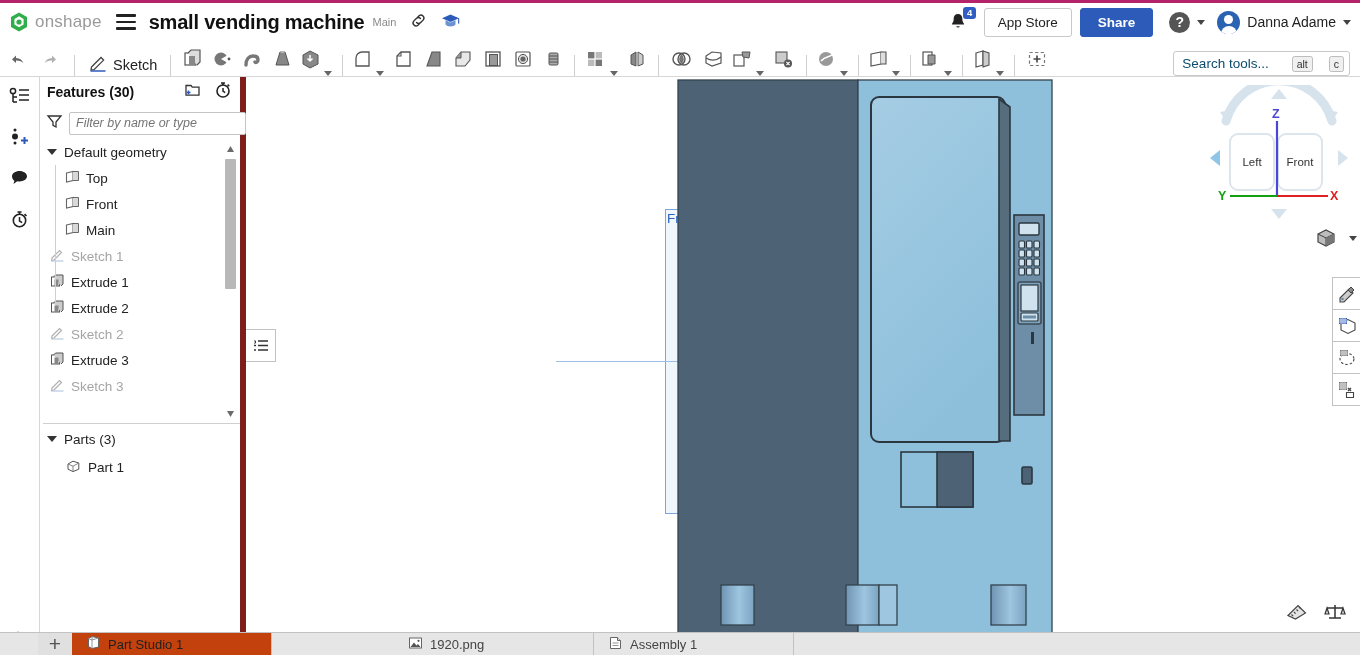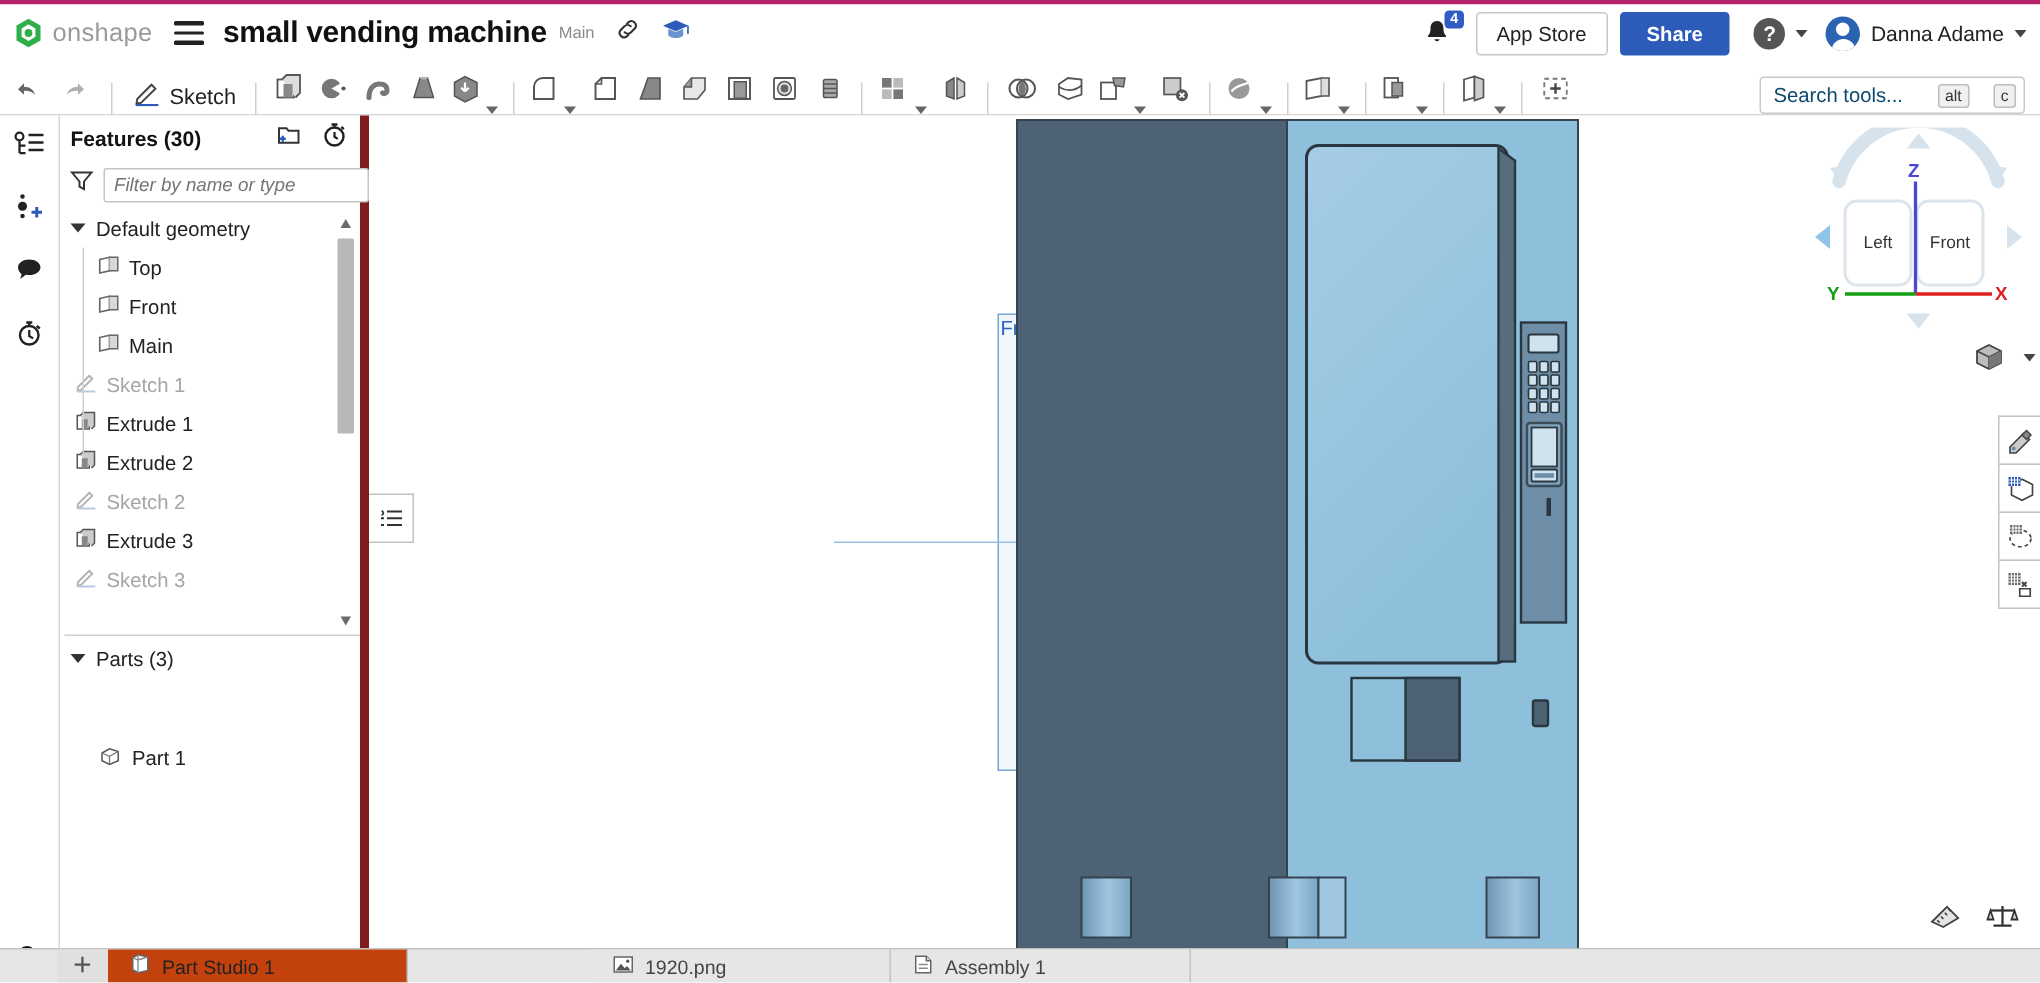--- a/index.html
+++ b/index.html
@@ -138,21 +138,21 @@
   .chev {
     width:0;height:0; border-left:5px solid transparent; border-right:5px solid transparent;
     border-top:6px solid #333; flex:none; margin-right:1px;
   }
   .vline { position:absolute; left:12px; top:26px; width:1px; height:140px; background:#cfcfcf; }
   .tree-sb-track { position:absolute; right:2px; top:2px; width:11px; height:281px; }
   .tree-sb-thumb { position:absolute; right:2px; top:18px; width:11px; height:130px; background:#b8b8b8; border-radius:1px; cursor:pointer;}
   .tree-sb-up, .tree-sb-dn { position:absolute; right:2px; width:11px; height:14px; cursor:pointer; }
   .tree-sb-up { top:2px; } .tree-sb-dn { bottom:2px; }
   .parts-head { display:flex; align-items:center; height:30px; gap:6px; padding-left:7px; font-size:13.5px; color:#222; cursor:pointer;}
-  .parts-row { display:flex; align-items:center; height:26px; gap:7px; padding-left:26px; font-size:13.5px; color:#222; cursor:pointer;margin-top:38px;}
+  .parts-row { display:flex; align-items:center; height:26px; gap:7px; padding-left:26px; font-size:13.5px; color:#222; cursor:pointer;}
 
   
   .panel-flyout {
     position:absolute; left:246px; top:329px; width:30px; height:33px;
     background:#fff; border:1px solid #c2c2c2; border-left:none;
     display:flex; align-items:center; justify-content:center; cursor:pointer;
     z-index:6;
   }
 
   

